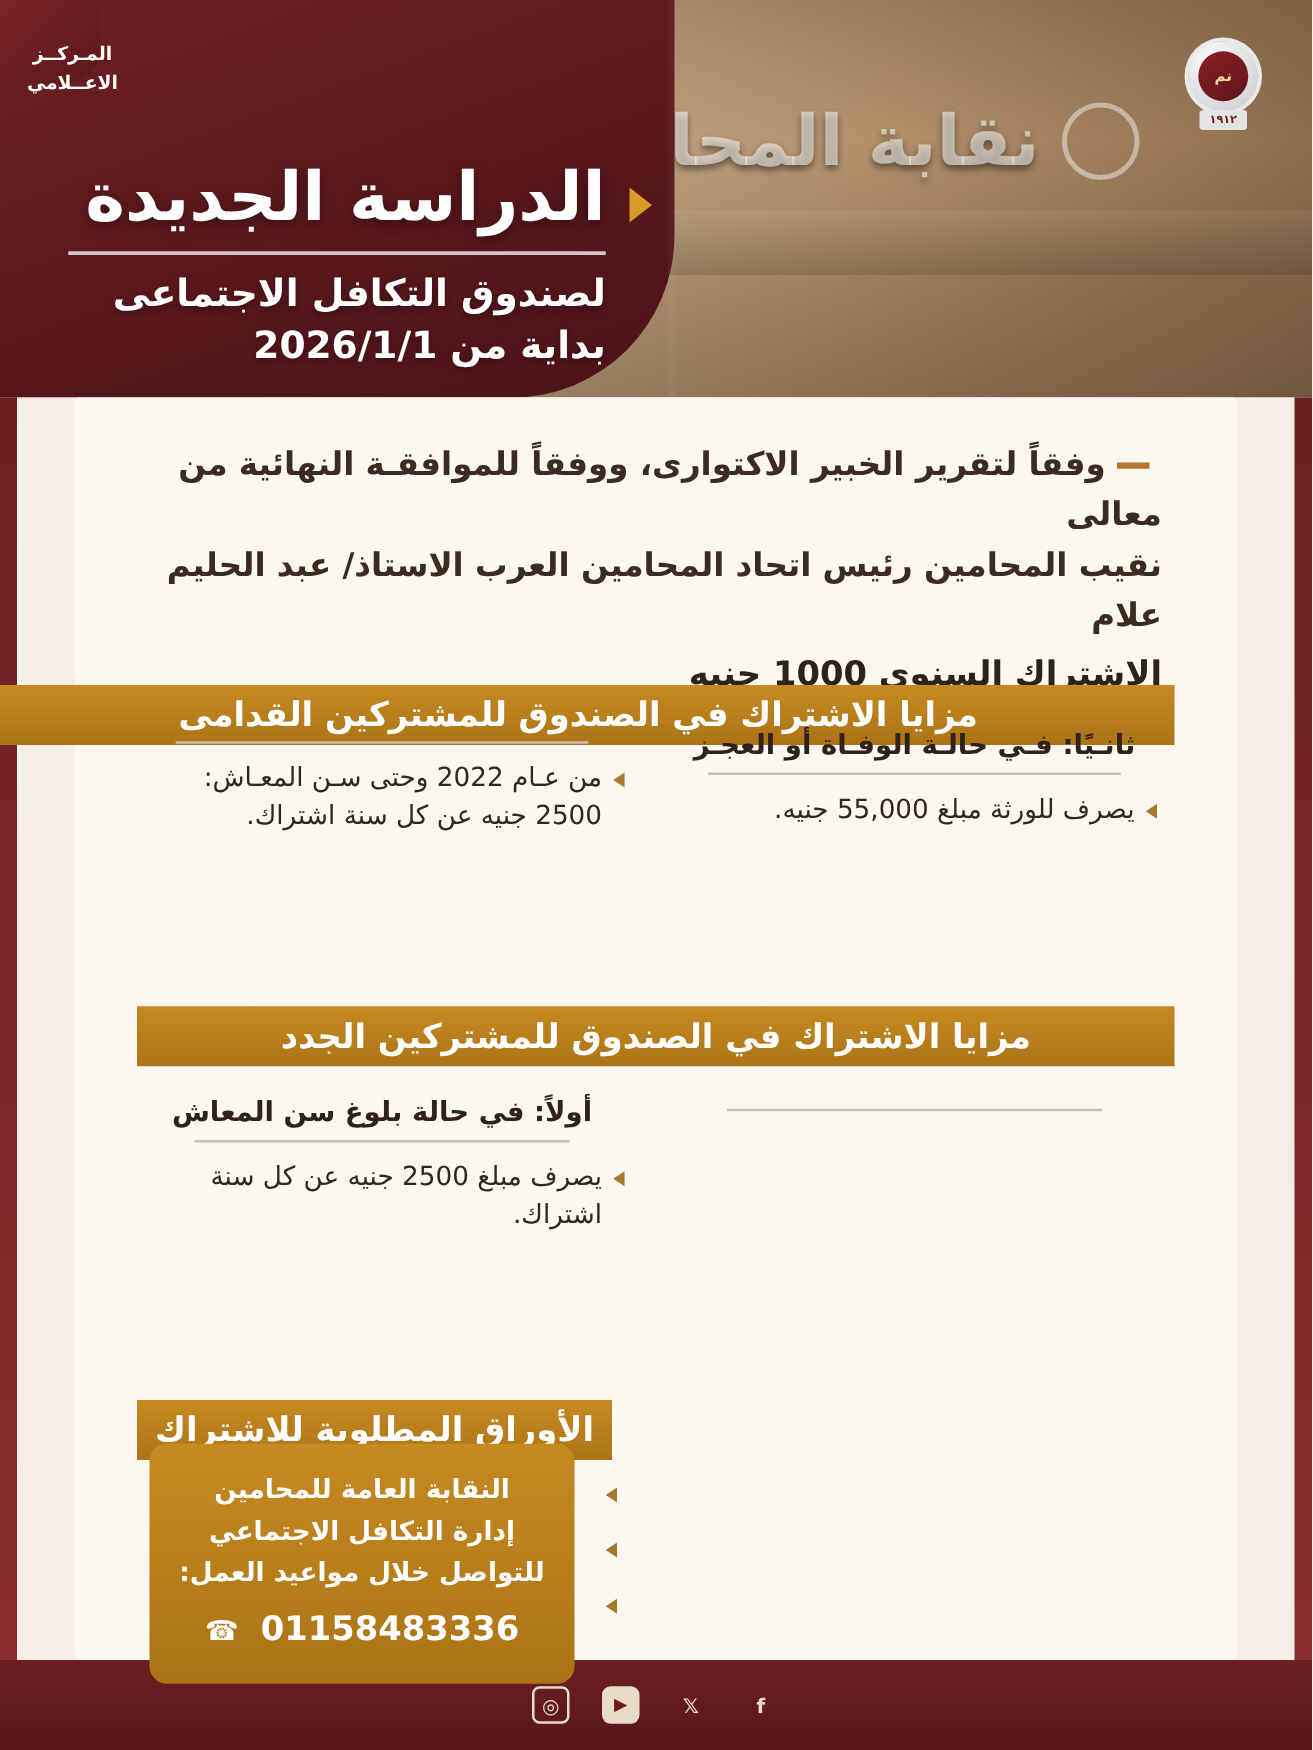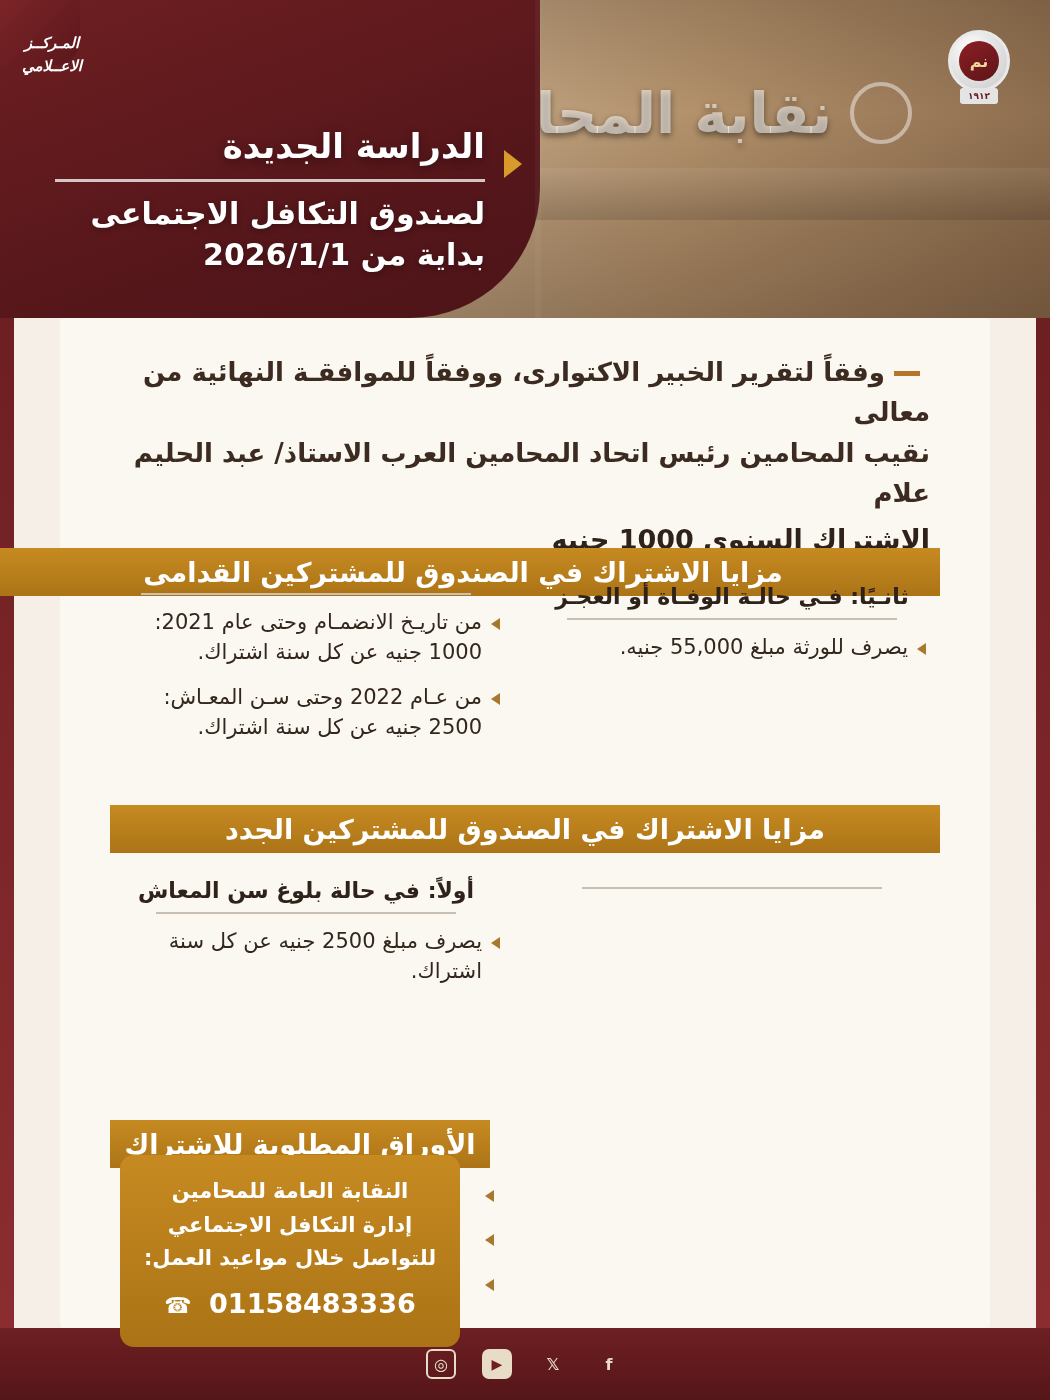--- a/index.html
+++ b/index.html
@@ -64,55 +64,54 @@
     position: absolute; left: 0; top: 0;
     width: 80px; height: 66px;
     background: linear-gradient(135deg, #7c2428, #5a171b);
     border-bottom-right-radius: 26px;
   }
   .media-label {
     position: absolute; left: 22px; top: 32px;
     color: #ffffff; text-align: center;
     line-height: 1.5; font-size: 15px; font-weight: bold;
     letter-spacing: 1px;
-    font-style: italic;
   }
   .badge-seal {
     position: absolute; right: 36px; top: 22px;
     width: 70px; height: 86px;
   }
   .badge-seal .ring {
     position: absolute; left: 4px; top: 8px;
     width: 62px; height: 62px; border-radius: 50%;
     background: radial-gradient(circle at 35% 30%, #ffffff 0%, #e7e7e7 40%, #c9c9c9 100%);
     border: 3px solid #e9e9e9;
     display: flex; align-items: center; justify-content: center;
   }
   .badge-seal .inner {
     width: 40px; height: 40px; border-radius: 50%;
     background: linear-gradient(150deg,#8b1f24,#5d1519);
-    color: #f2d79a; font-size: 16px; font-weight: bold;
+    color: #f2d79a; font-size: 12px; font-weight: bold;
     display: flex; align-items: center; justify-content: center;
   }
   .badge-seal .ribbon {
     position: absolute; left: 16px; top: 66px;
     width: 38px; height: 16px;
     background: #e4e4e4; border-radius: 3px;
     color: #6b1d21; font-size: 9px; font-weight: bold;
     display: flex; align-items: center; justify-content: center;
   }
 
   .hero-title {
     position: absolute; right: 565px; top: 128px;
     width: 440px;
     text-align: right;
     color: #ffffff;
   }
   .hero-title .main {
-    font-size: 34px; font-weight: bold;
+    font-size: 54px; font-weight: bold;
     line-height: 1.1; letter-spacing: -1px;
     text-shadow: 0 3px 10px rgba(0,0,0,0.35);
   }
   .title-underline {
     margin: 14px 0 12px auto;
     width: 430px; height: 3px;
     background: rgba(255,255,255,0.75);
   }
   .hero-title .sub {
     font-size: 30px; font-weight: bold;
@@ -322,21 +321,20 @@
       <span>وفقاً لتقرير الخبير الاكتوارى، ووفقاً للموافقـة النهائية من معالى</span>
       <div>نقيب المحامين رئيس اتحاد المحامين العرب الاستاذ/ عبد الحليم علام</div>
       <span class="fee">الاشتراك السنوى  1000 جنيه</span>
     </div>
 
     <div class="bar" id="bar1">مزايا الاشتراك في الصندوق للمشتركين القدامى</div>
 
     <div id="old-first">
       <div class="head-rule" style="width:330px"></div>
       <ul class="bullets">
-        <li>من تاريـخ الانضمـام وحتى عام 2021: 1000  جنيه عن كل سنة اشتراك.</li>
         <li>من عـام 2022 وحتى سـن المعـاش: 2500 جنيه عن كل سنة اشتراك.</li>
       </ul>
     </div>
 
     <div id="old-second">
       <div class="col-head">ثانـيًا: فـي حالـة الوفـاة أو العجـز</div>
       <div class="head-rule" style="width:330px"></div>
       <ul class="bullets">
         <li>يصرف للورثة مبلغ 55,000 جنيه.</li>
       </ul>

